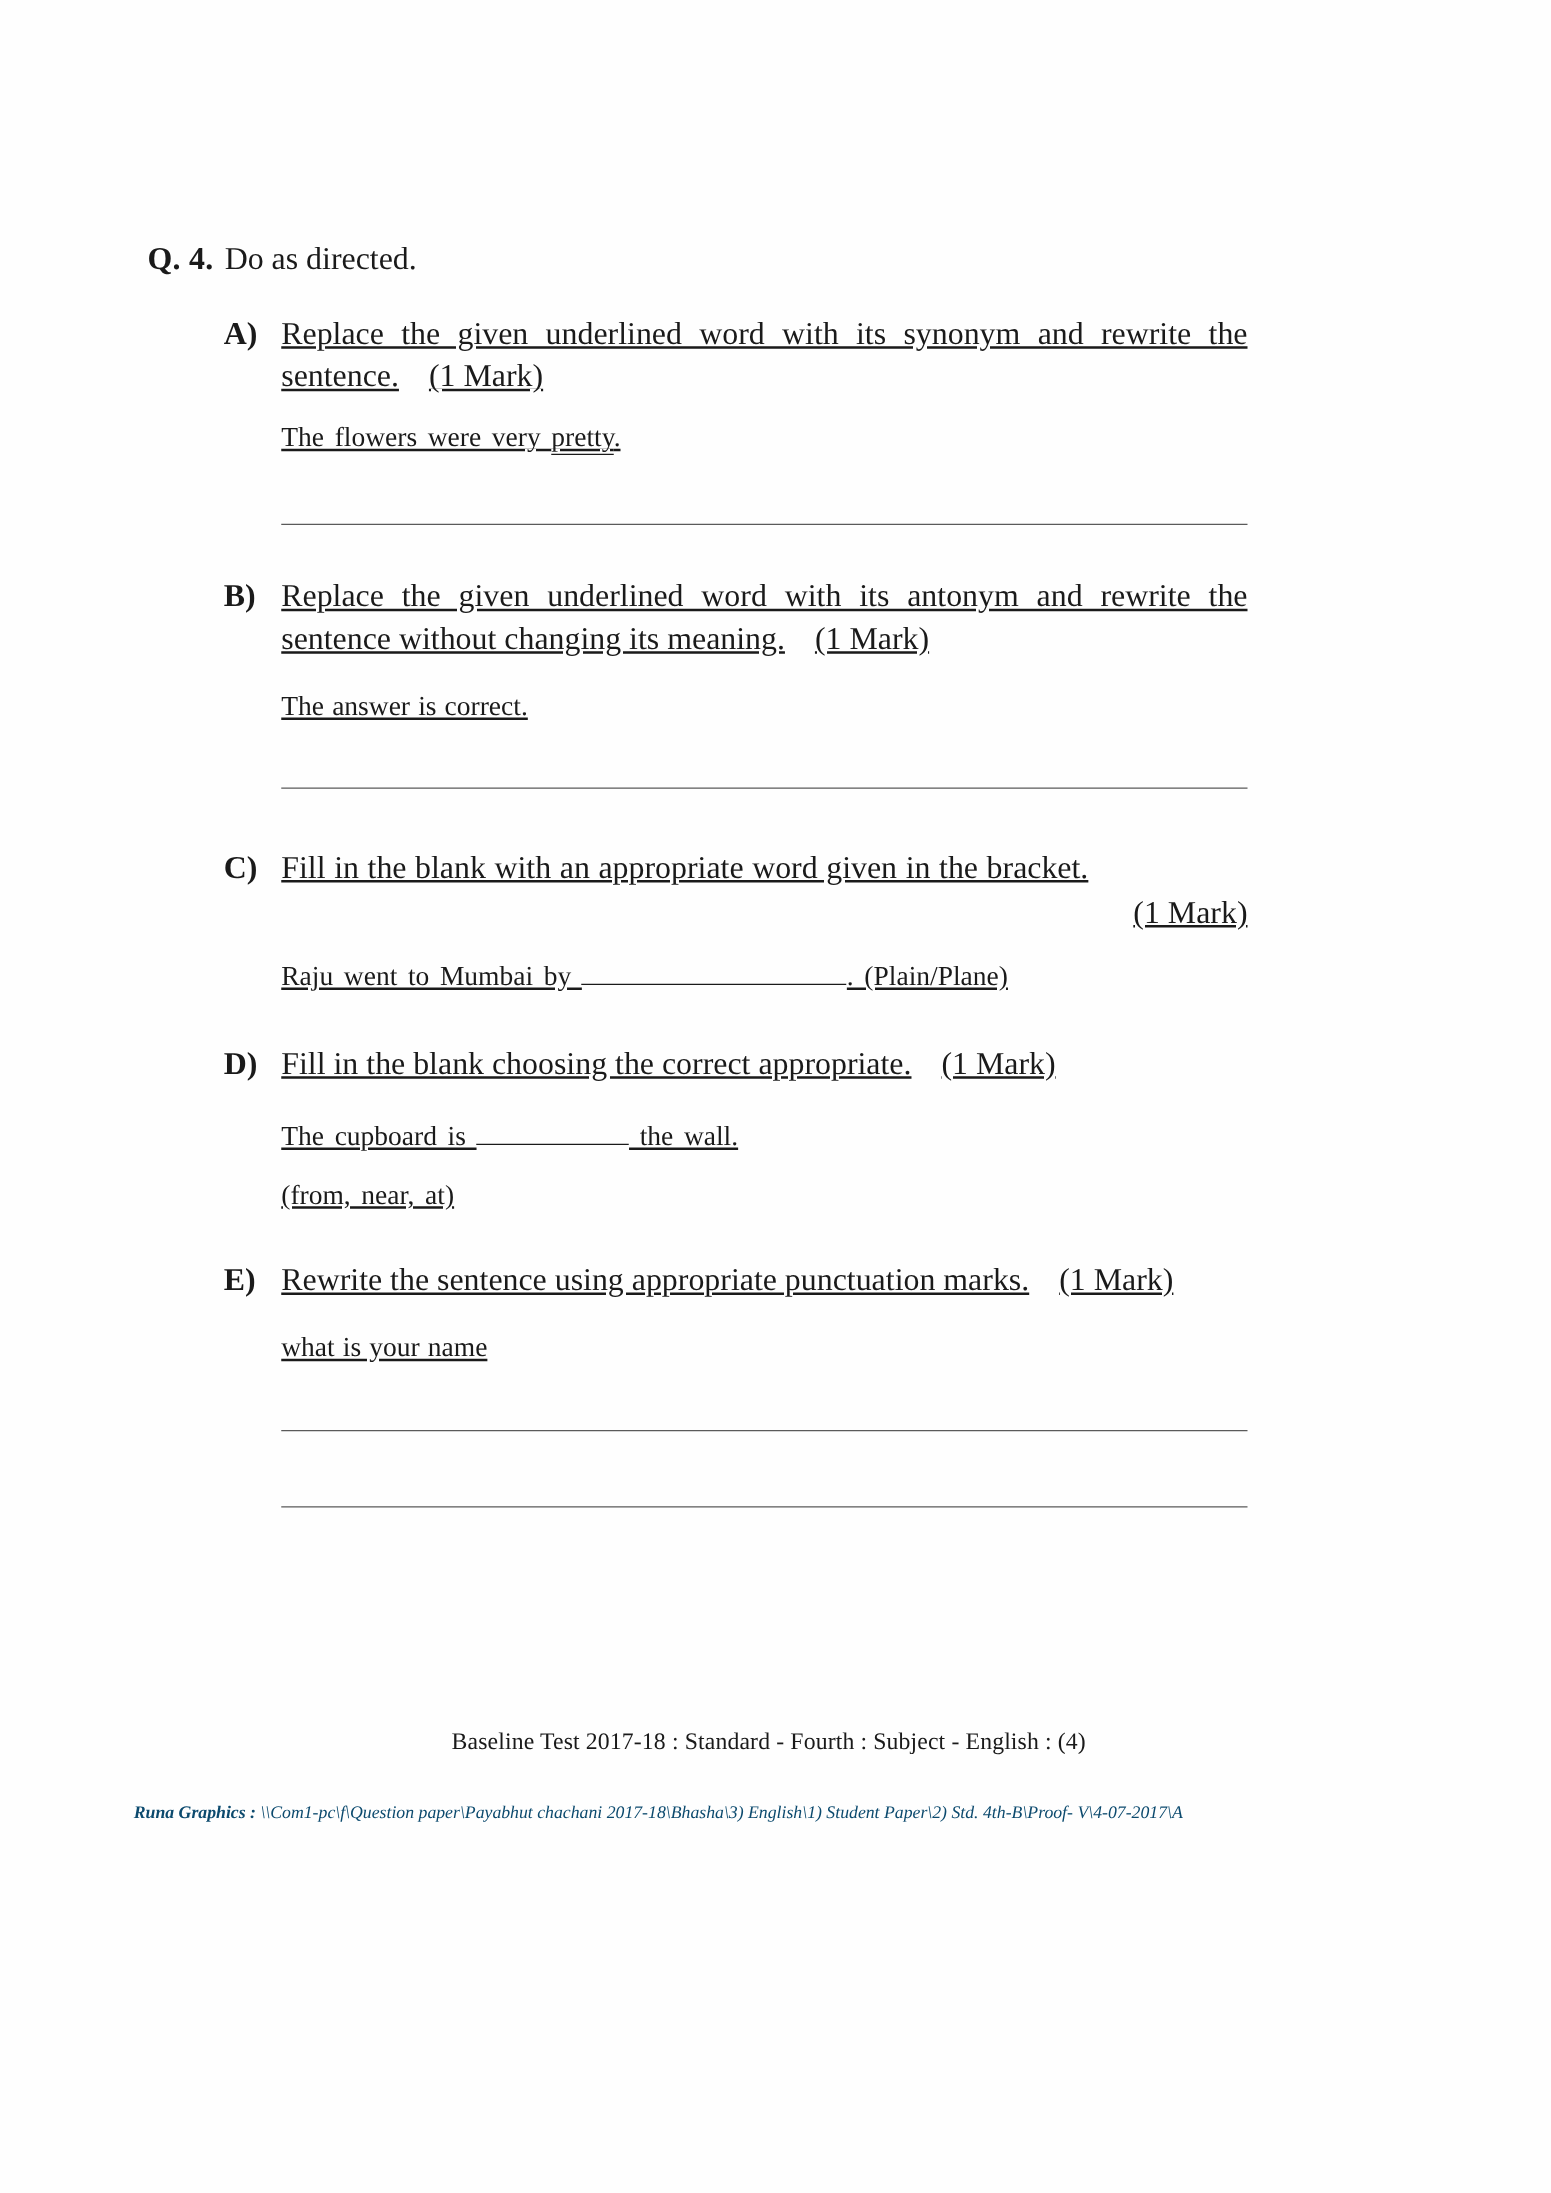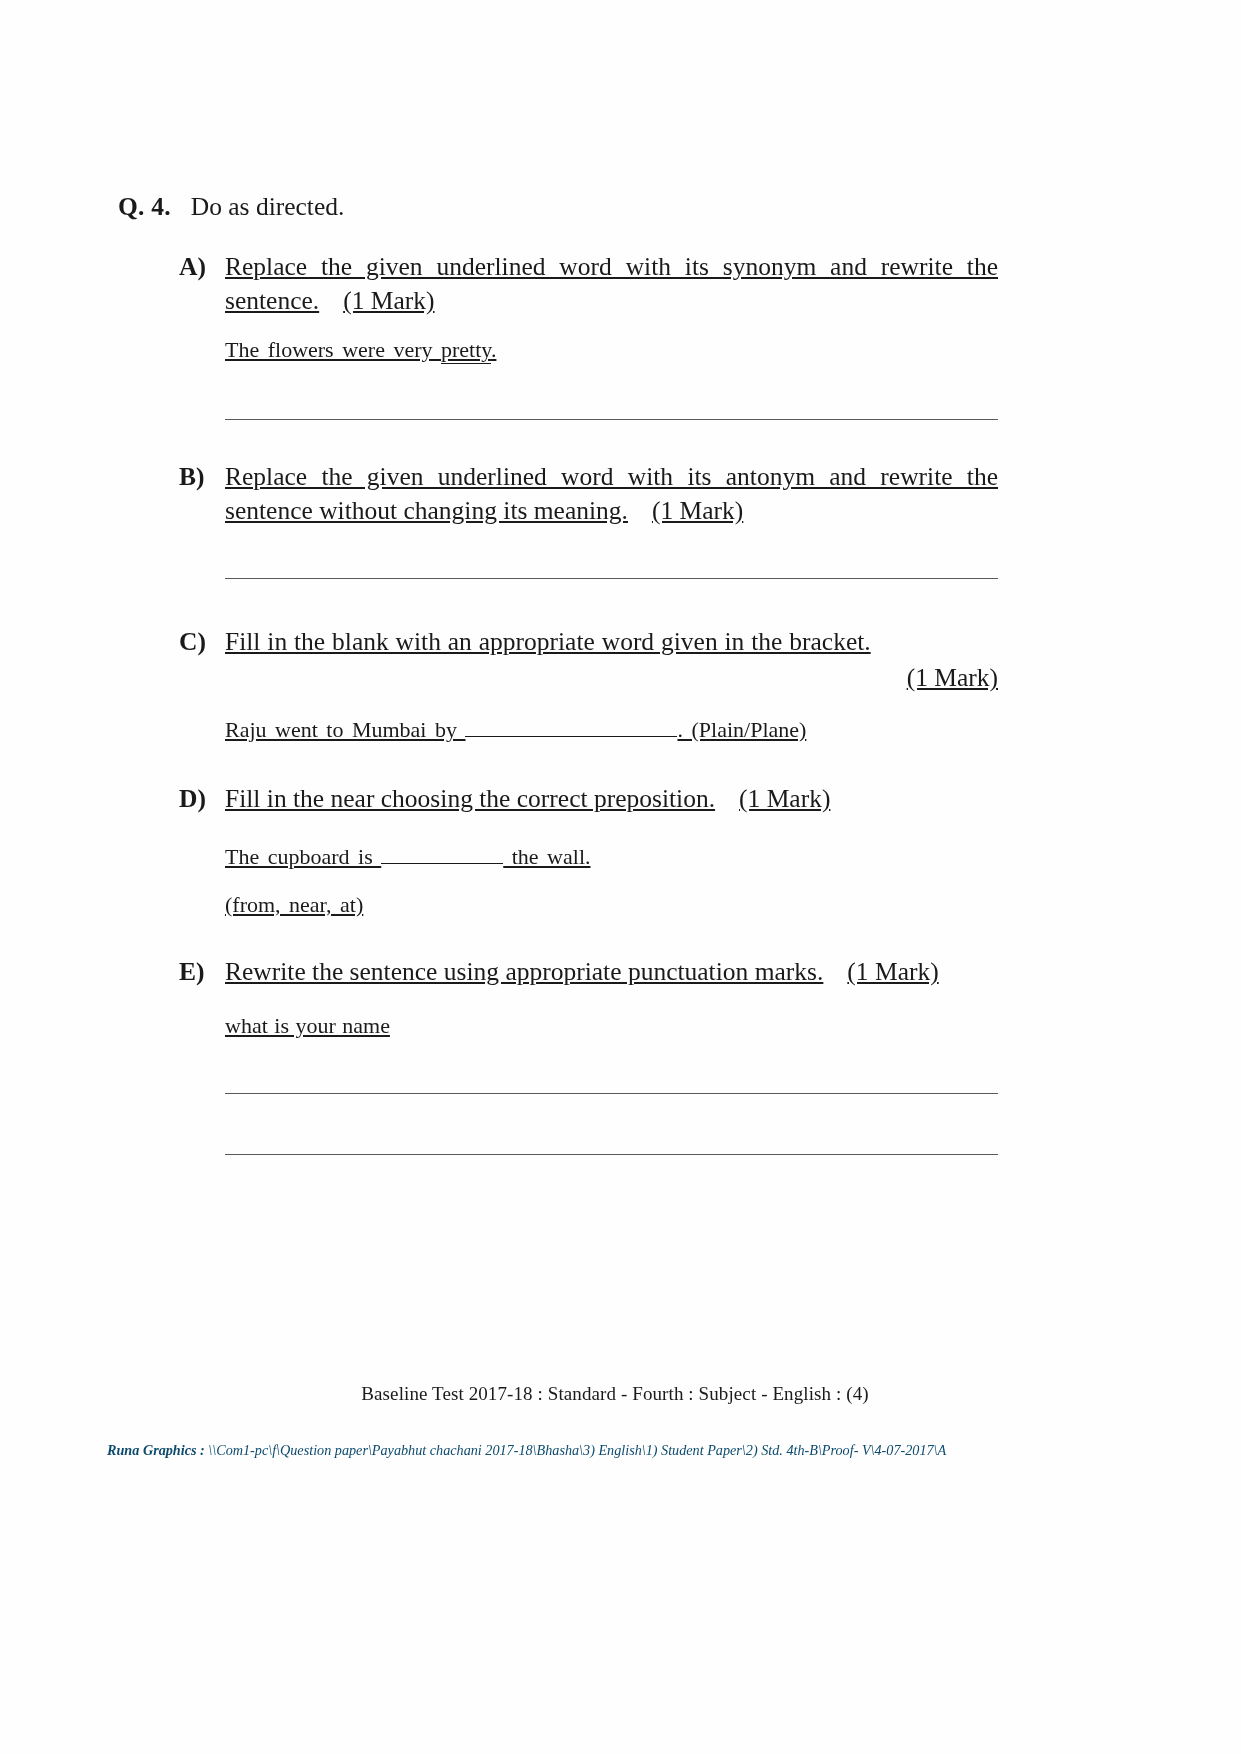--- a/index.html
+++ b/index.html
@@ -28,21 +28,20 @@
     left: 118px;
     top: 190px;
     width: 880px;
   }
 
   .q-row {
     display: flex;
     align-items: flex-start;
     font-size: 25.5px;
     line-height: 1.34;
-    gap: 11px;
   }
 
   .q-title-num {
     font-weight: bold;
     letter-spacing: .2px;
   }
 
   .q-title-text {
     margin-left: 9px;
     font-weight: normal;
@@ -181,40 +180,41 @@
     <div class="answer-rule" style="margin-top:54px;"></div>
 
     <div class="item" style="margin-top:40px;">
       <div class="item-letter">B)</div>
       <div class="item-body">
         <div class="prompt">Replace the given underlined word with its antonym and rewrite the</div>
         <div class="prompt-line">
           <span>sentence without changing its meaning.</span>
           <span class="marks">(1 Mark)</span>
         </div>
+        <div class="sentence tight" style="margin-top:22px;">The answer is correct.</div>
       </div>
     </div>
     <div class="answer-rule" style="margin-top:50px;"></div>
 
     <div class="item" style="margin-top:46px;">
       <div class="item-letter">C)</div>
       <div class="item-body">
         <div class="prompt no-stretch">Fill in the blank with an appropriate word given in the bracket.</div>
         <div class="marks-right" style="margin-top:2px;">(1 Mark)</div>
         <div class="sentence" style="margin-top:19px;">
           <span>Raju went to Mumbai by </span><span class="blank wide"></span><span>. (Plain/Plane)</span>
         </div>
       </div>
     </div>
 
     <div class="item" style="margin-top:38px;">
       <div class="item-letter">D)</div>
       <div class="item-body">
         <div class="prompt-line">
-          <span>Fill in the near choosing the correct preposition.</span>
+          <span>Fill in the blank choosing the correct appropriate.</span>
           <span class="marks">(1 Mark)</span>
         </div>
         <div class="sentence" style="margin-top:26px;">
           <span>The cupboard is </span><span class="blank medium"></span><span> the wall.</span>
         </div>
         <div class="sentence" style="margin-top:18px;">(from, near, at)</div>
       </div>
     </div>
 
     <div class="item" style="margin-top:36px;">

